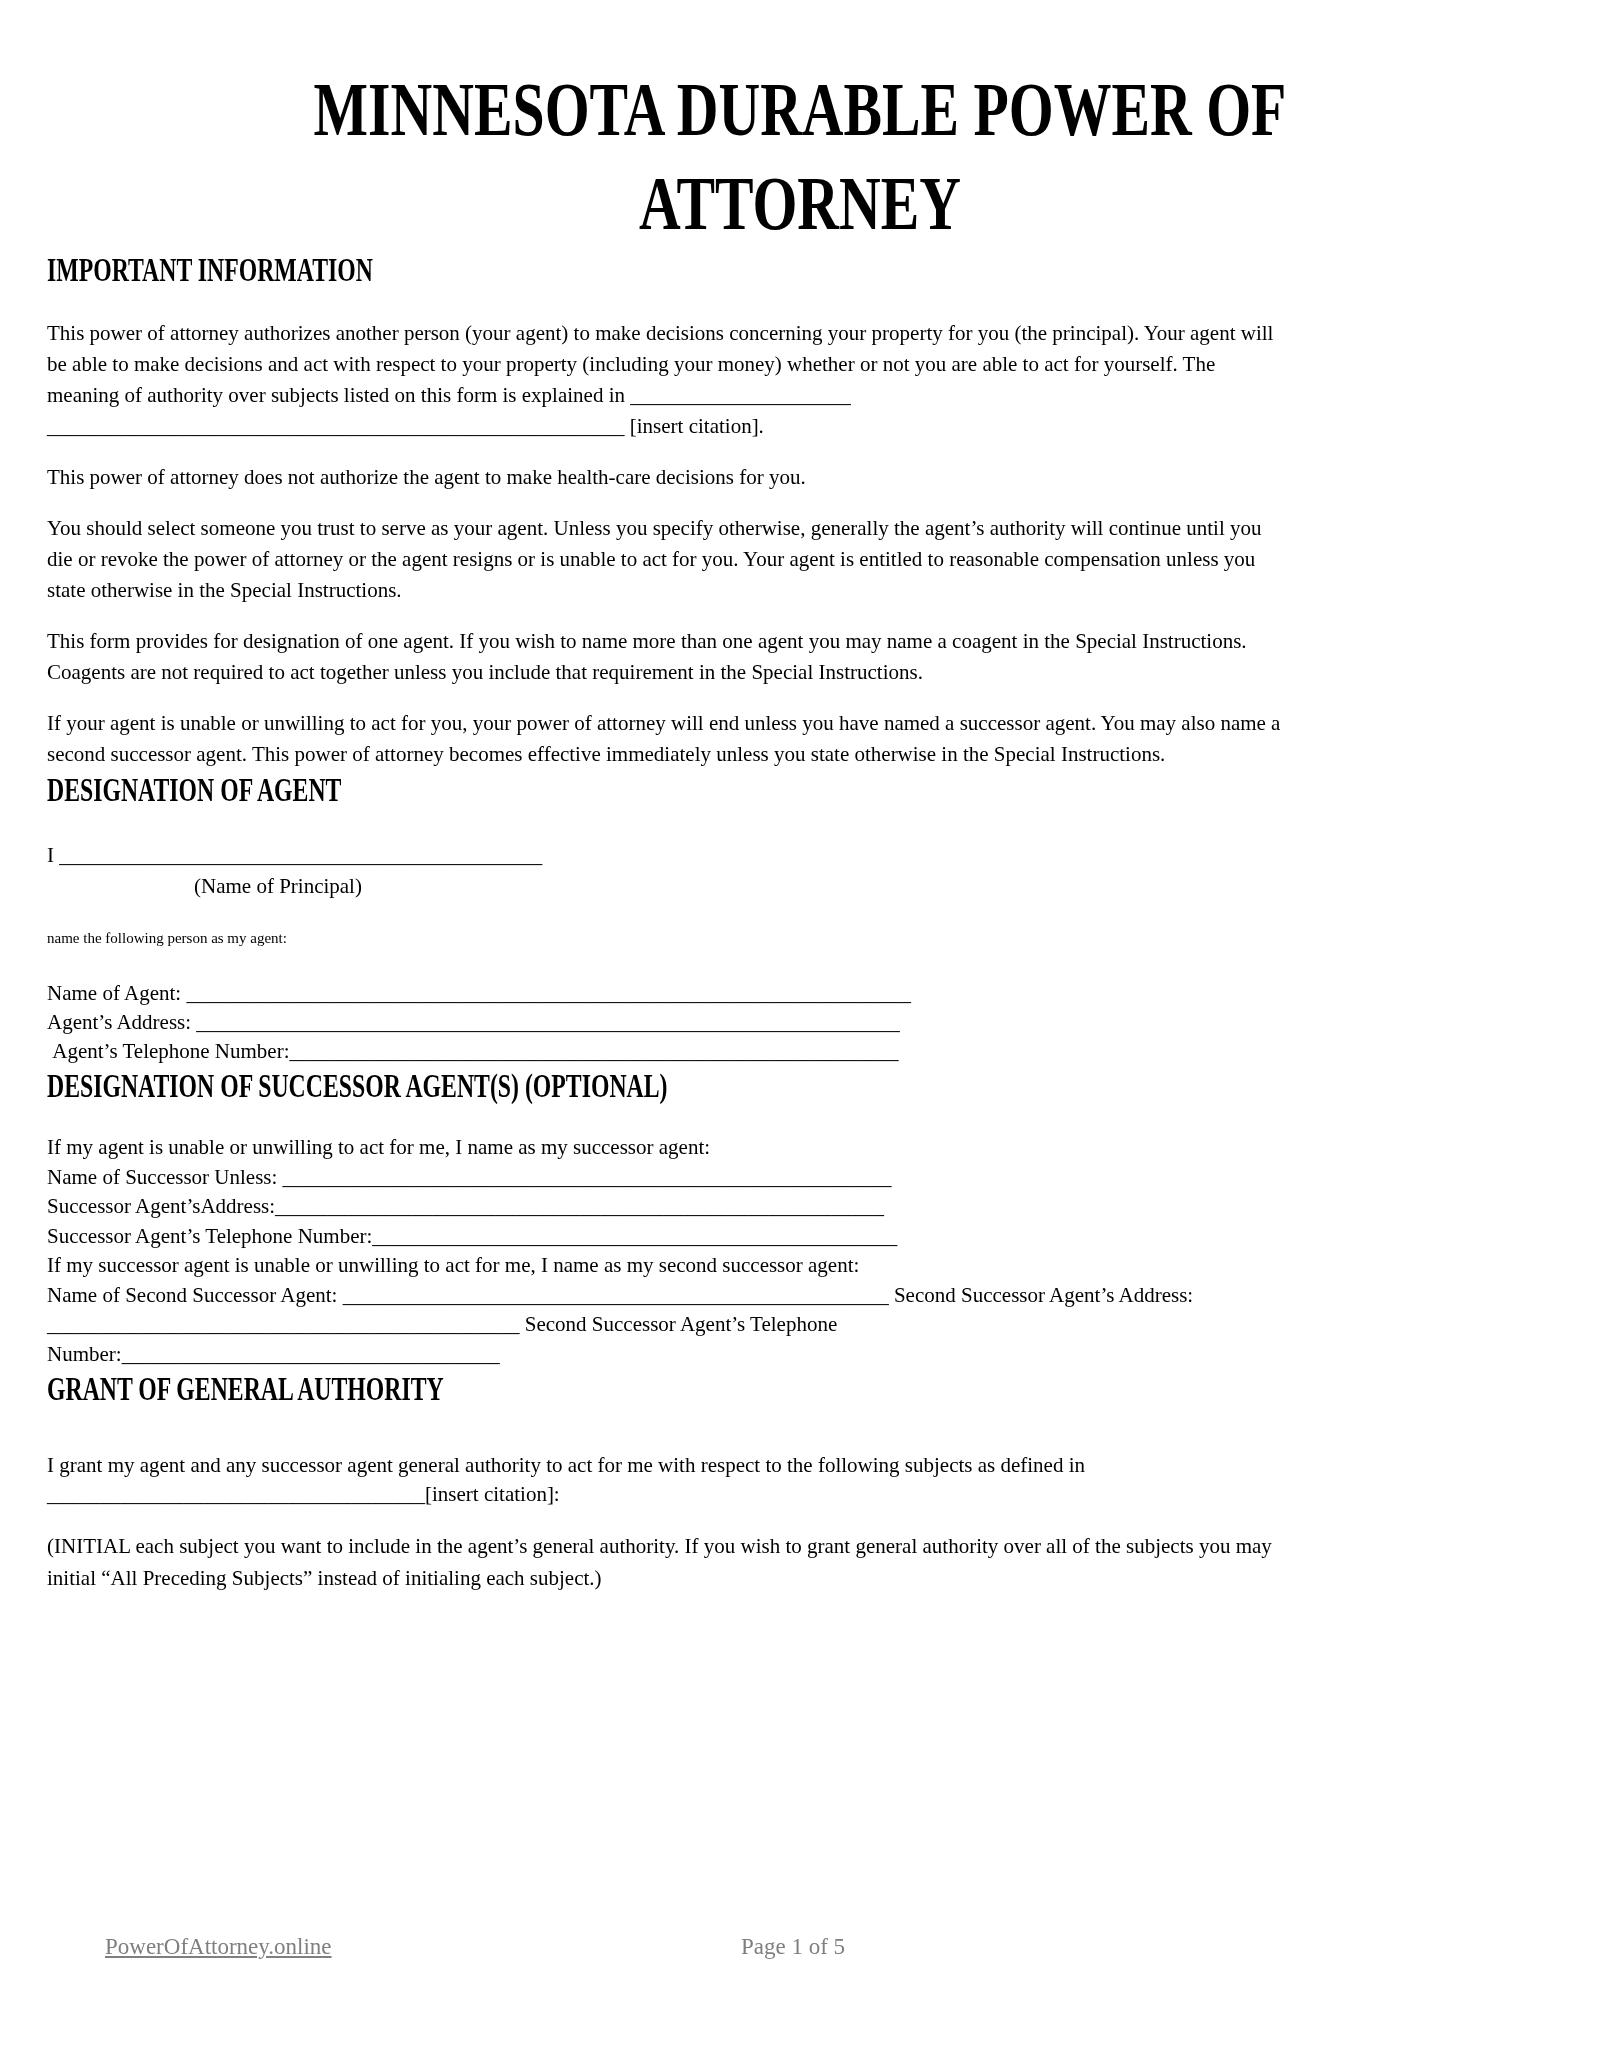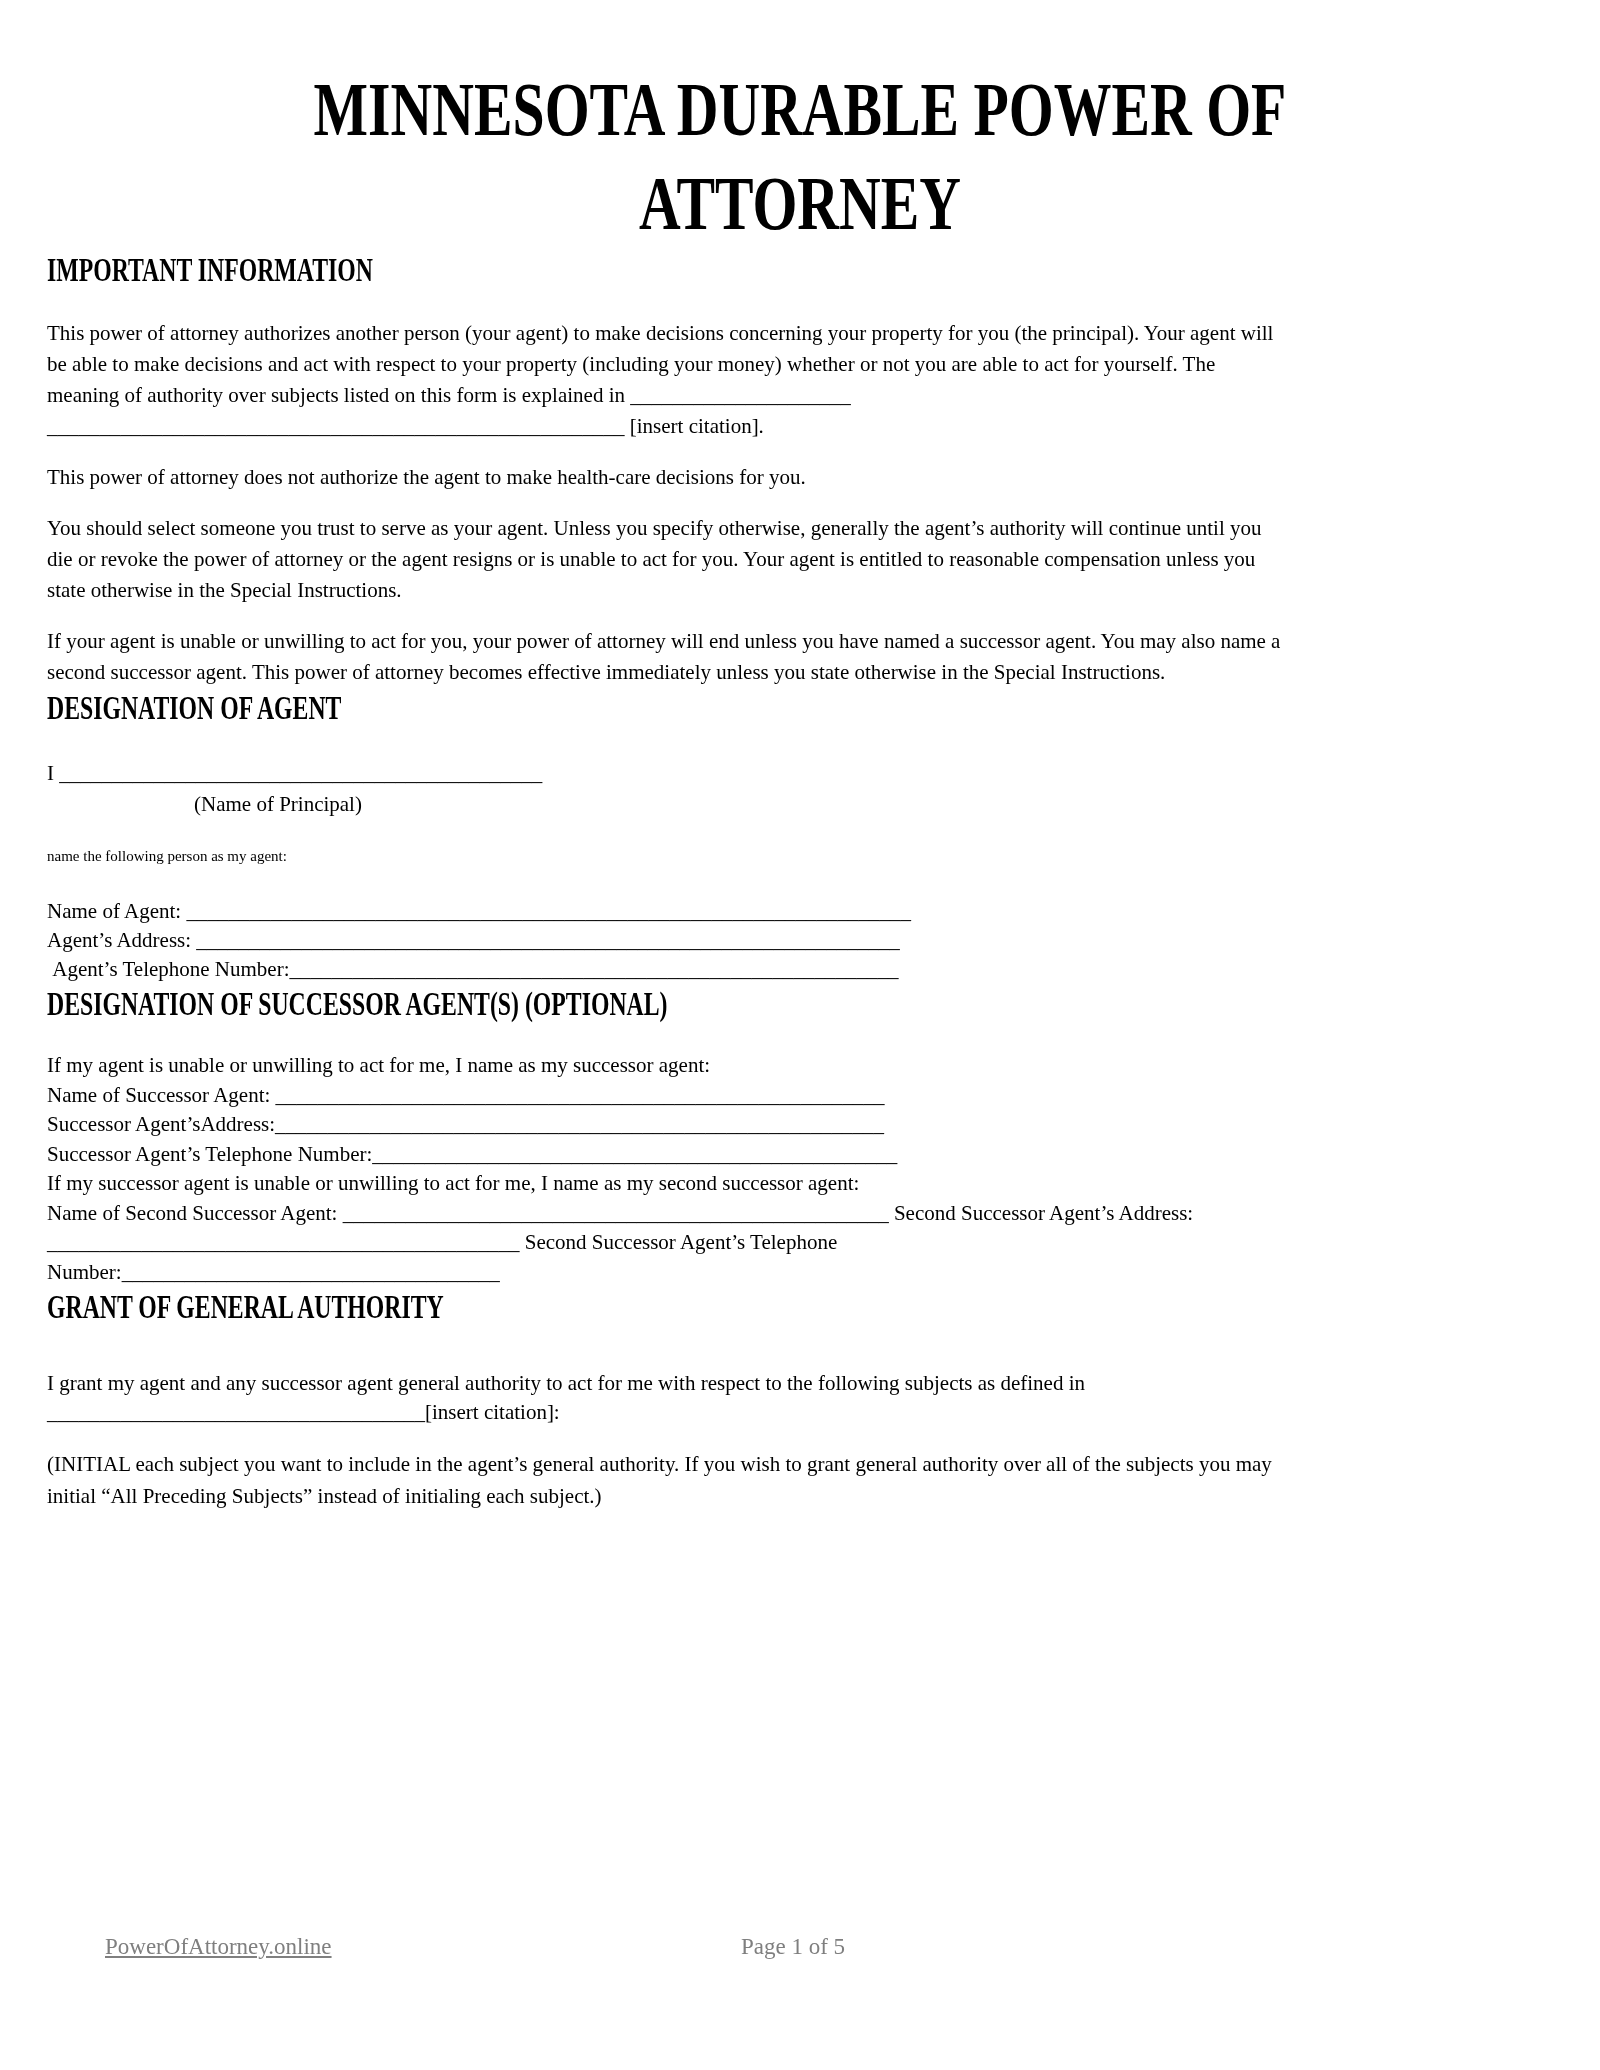--- a/index.html
+++ b/index.html
@@ -97,40 +97,42 @@
   <h2 class="section-heading gap-title-h2">IMPORTANT INFORMATION</h2>
 
   <p class="body-text first-par">This power of attorney authorizes another person (your agent) to make decisions concerning your property for you (the principal). Your agent will
 be able to make decisions and act with respect to your property (including your money) whether or not you are able to act for yourself. The
 meaning of authority over subjects listed on this form is explained in _____________________
 _______________________________________________________ [insert citation].</p>
   <p class="body-text">This power of attorney does not authorize the agent to make health-care decisions for you.</p>
   <p class="body-text">You should select someone you trust to serve as your agent. Unless you specify otherwise, generally the agent’s authority will continue until you
 die or revoke the power of attorney or the agent resigns or is unable to act for you. Your agent is entitled to reasonable compensation unless you
 state otherwise in the Special Instructions.</p>
+  <p class="body-text">This form provides for designation of one agent. If you wish to name more than one agent you may name a coagent in the Special Instructions.
+Coagents are not required to act together unless you include that requirement in the Special Instructions.</p>
   <p class="body-text">If your agent is unable or unwilling to act for you, your power of attorney will end unless you have named a successor agent. You may also name a
 second successor agent. This power of attorney becomes effective immediately unless you state otherwise in the Special Instructions.</p>
 
   <h2 class="section-heading gap-agent-h2">DESIGNATION OF AGENT</h2>
 
   <div class="principal-line">I ______________________________________________</div>
   <div class="principal-caption">(Name of Principal)</div>
   <p class="intro-line">name the following person as my agent:</p>
 
   <div class="agent-fields">
     <div class="form-line">Name of Agent: _____________________________________________________________________</div>
     <div class="form-line">Agent’s Address: ___________________________________________________________________</div>
     <div class="form-line"> Agent’s Telephone Number:__________________________________________________________</div>
   </div>
 
   <h2 class="section-heading gap-successor-h2">DESIGNATION OF SUCCESSOR AGENT(S) (OPTIONAL)</h2>
 
   <div class="successor-block">
     <div class="form-line">If my agent is unable or unwilling to act for me, I name as my successor agent:</div>
-    <div class="form-line">Name of Successor Agent: __________________________________________________________</div>
+    <div class="form-line">Name of Successor Unless: __________________________________________________________</div>
     <div class="form-line">Successor Agent’sAddress:__________________________________________________________</div>
     <div class="form-line">Successor Agent’s Telephone Number:__________________________________________________</div>
     <div class="form-line">If my successor agent is unable or unwilling to act for me, I name as my second successor agent:</div>
     <div class="form-line">Name of Second Successor Agent: ____________________________________________________ Second Successor Agent’s Address:
 _____________________________________________ Second Successor Agent’s Telephone
 Number:____________________________________</div>
   </div>
 
   <h2 class="section-heading gap-grant-h2">GRANT OF GENERAL AUTHORITY</h2>
 

